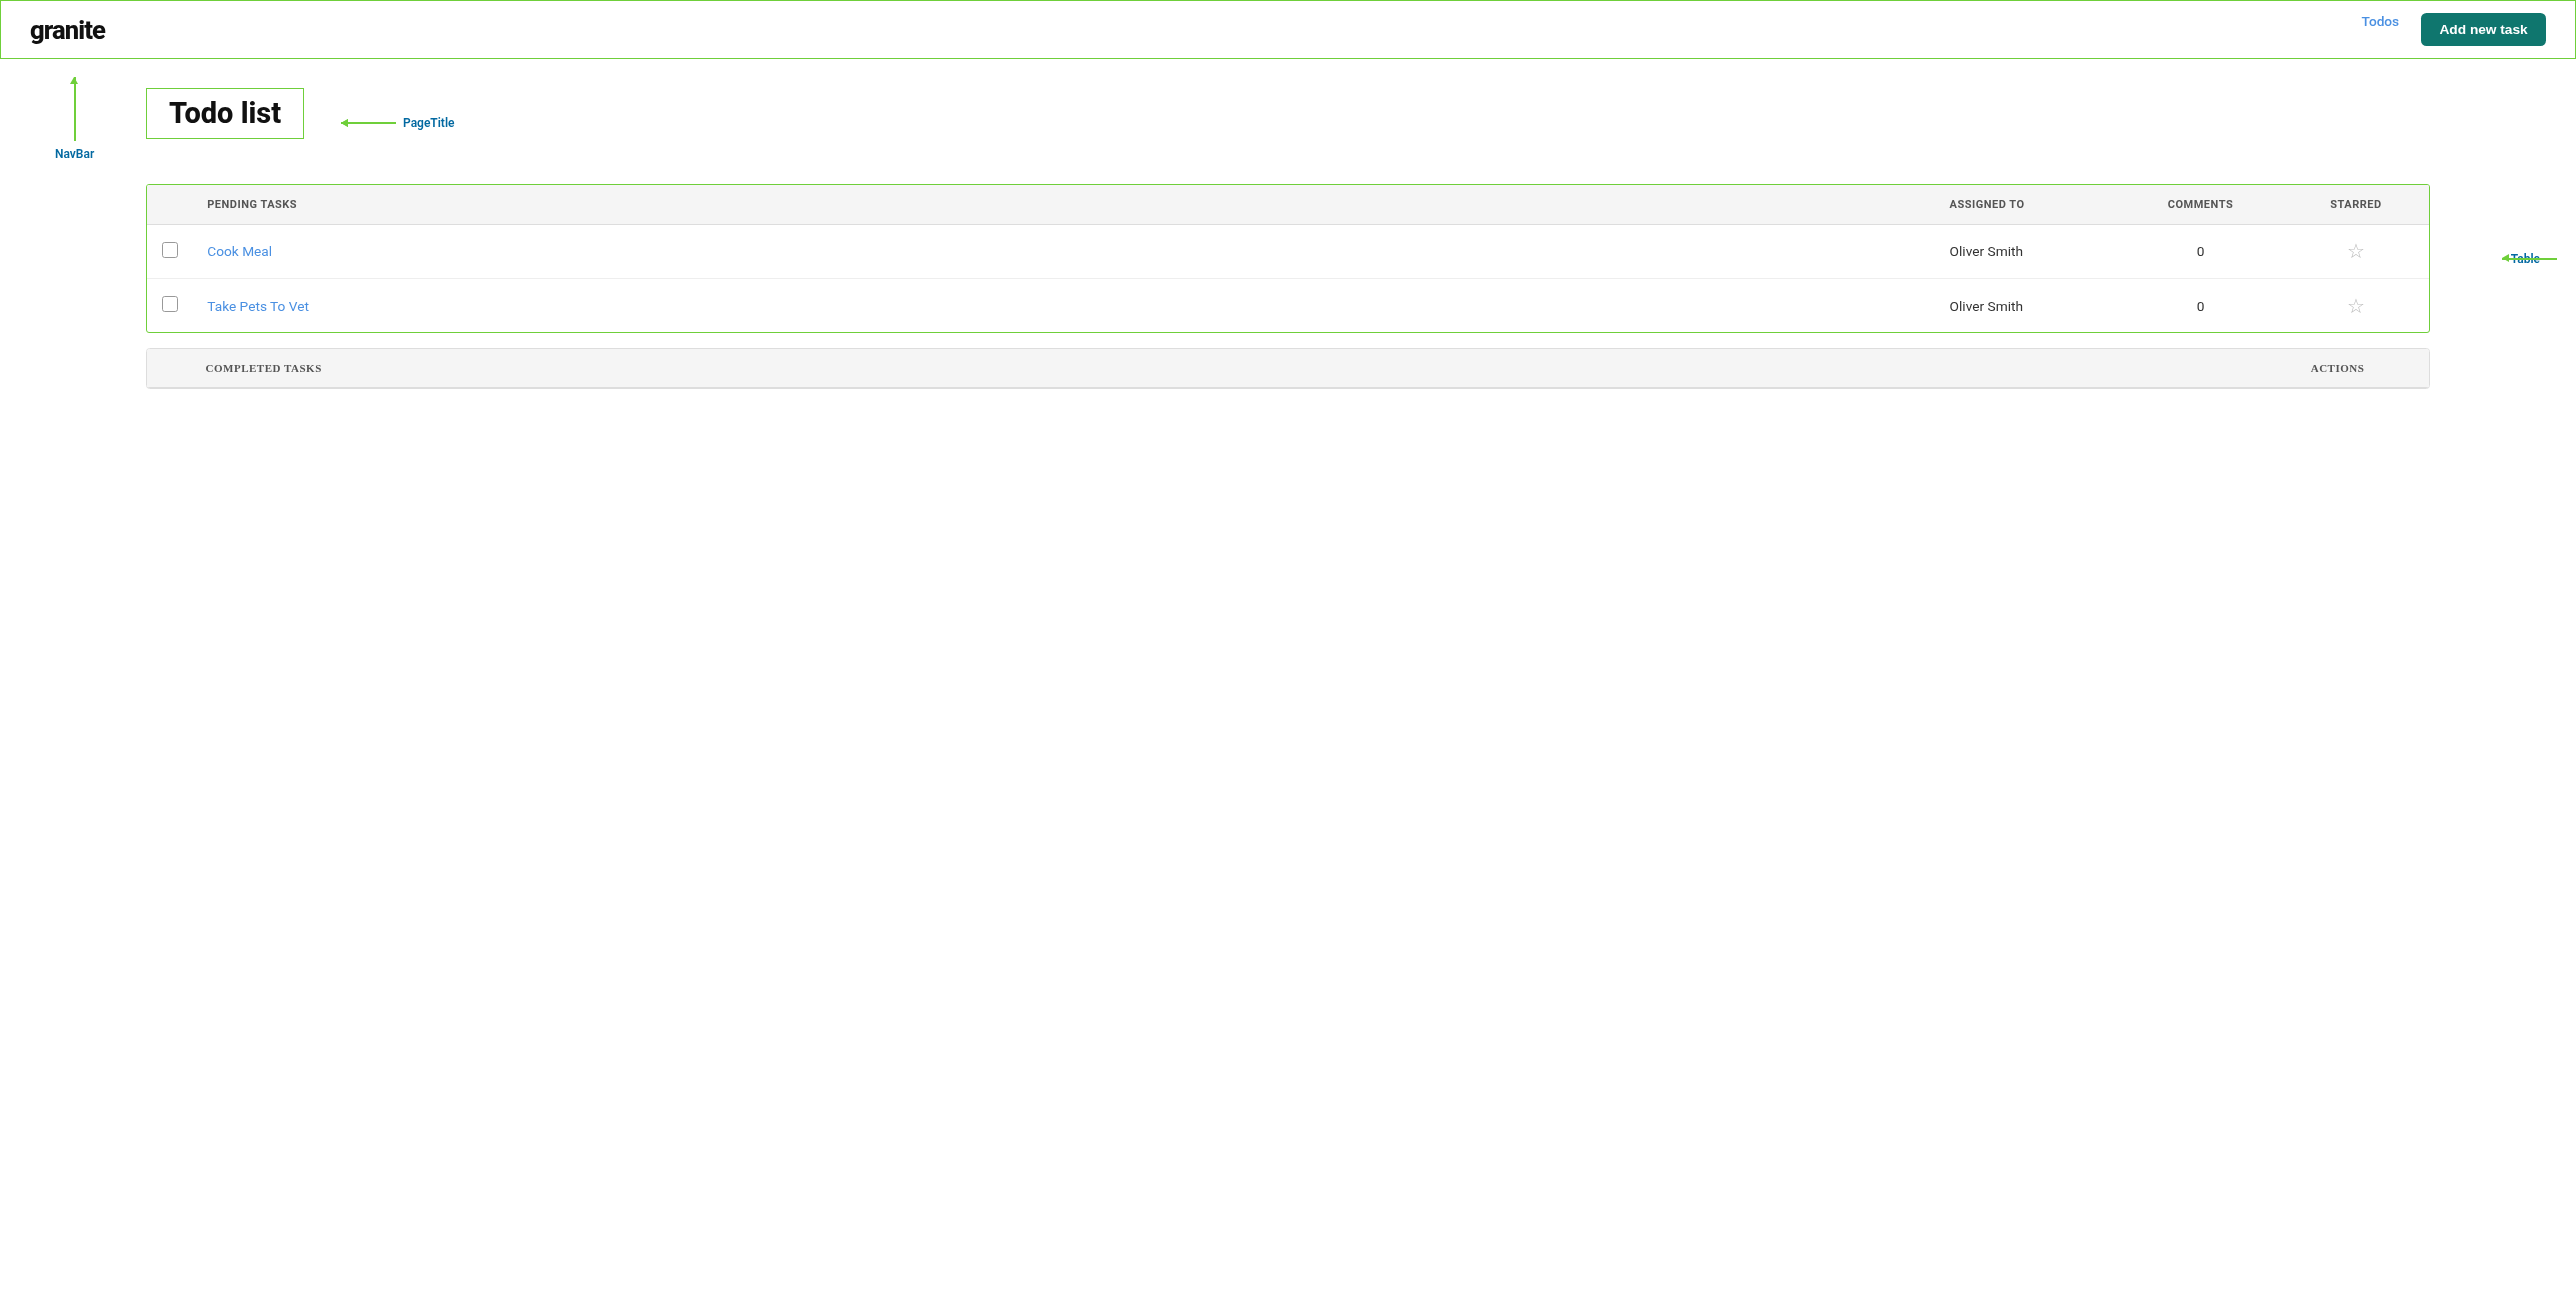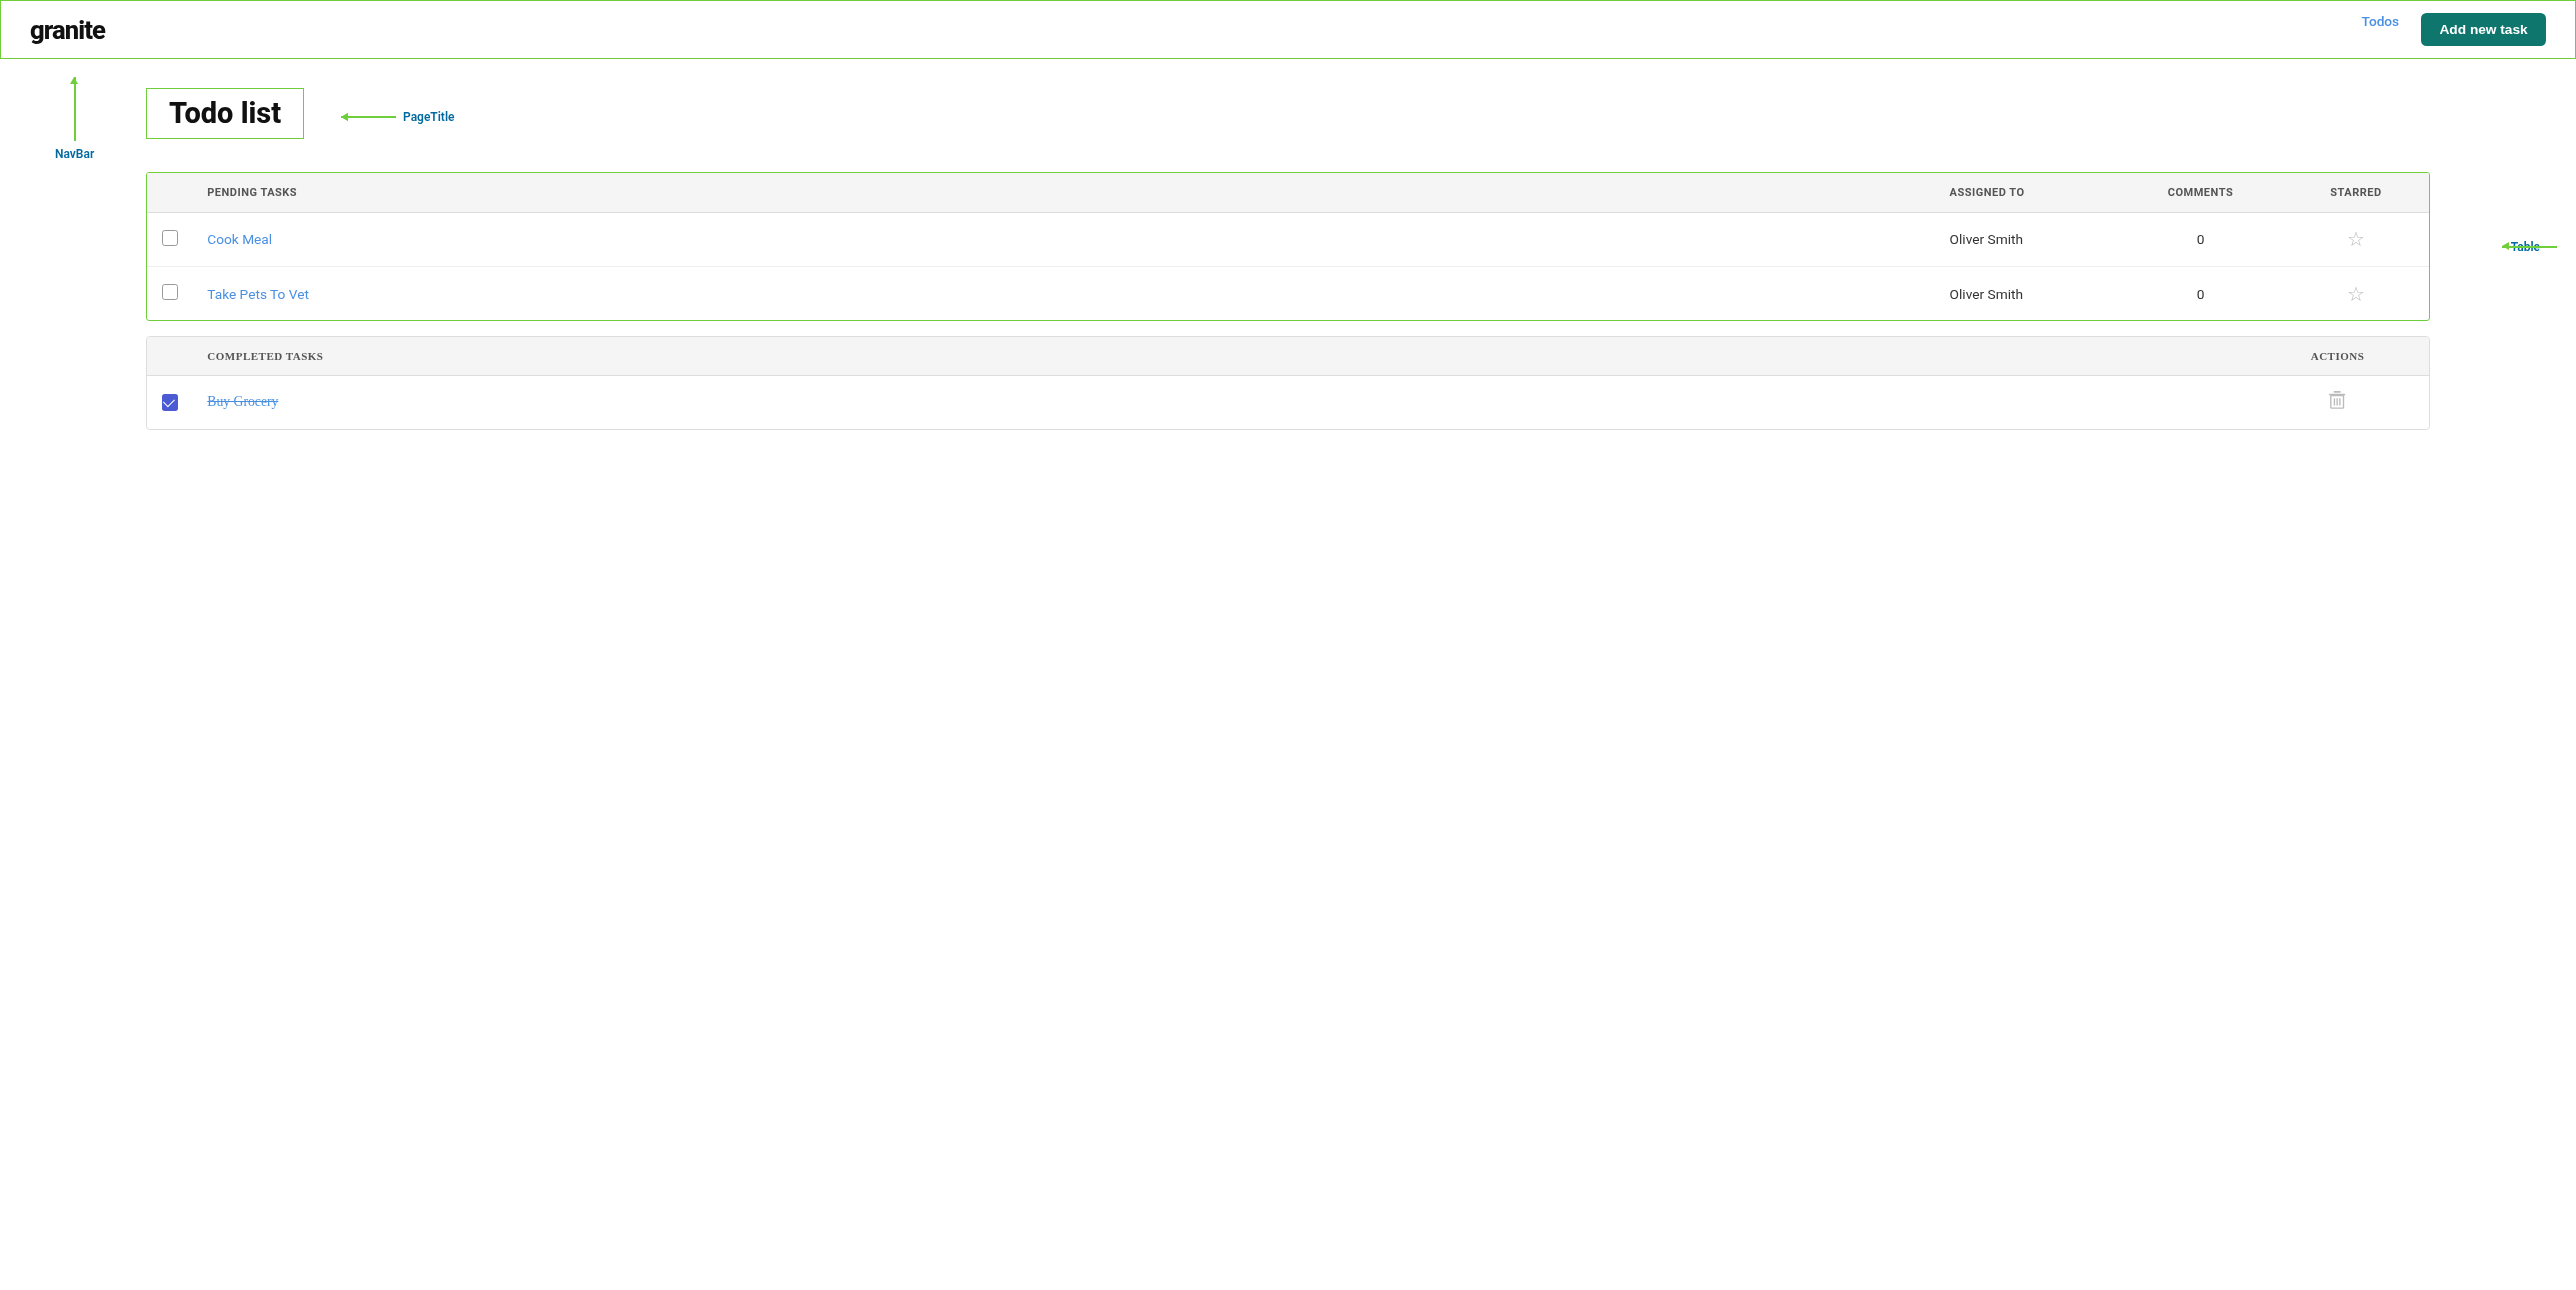--- a/index.html
+++ b/index.html
@@ -41,21 +41,21 @@
       padding: 9.1px 18.3px;
       font-size: 13.7px;
       font-weight: 600;
       cursor: pointer;
     }
 
     
     .page-title-wrapper {
       position: relative;
       display: inline-block;
-      margin-bottom: 8px;
+      margin-bottom: 20px;
     }
     .page-title {
       font-size: 29px;
       font-weight: 800;
       color: #111;
       border: 1.8px solid #6fcf3a;
       padding: 7.3px 22px;
       display: inline-block;
     }
 
@@ -313,39 +313,19 @@
     <table>
       <thead>
         <tr>
           <th class="col-checkbox"></th>
           <th>COMPLETED TASKS</th>
           <th class="col-actions center">ACTIONS</th>
         </tr>
       </thead>
       <tbody>
 
-        <tr>
-          <td class="col-checkbox center">
-            <div class="checkbox-checked"></div>
-          </td>
-          <td>
-            <a class="task-link-strike">Buy Grocery</a>
-          </td>
-          <td class="col-actions center">
-            <span class="trash-icon">
-              <svg width="18.3" height="20" viewBox="0 0 20 22" fill="none" xmlns="http://www.w3.org/2000/svg">
-                <rect x="6" y="1" width="8" height="2" rx="1" fill="#bbb"></rect>
-                <rect x="1" y="4" width="18" height="2" rx="1" fill="#bbb"></rect>
-                <rect x="3" y="6" width="14" height="14" rx="1" stroke="#bbb" stroke-width="1.5" fill="none"></rect>
-                <line x1="7" y1="9" x2="7" y2="17" stroke="#bbb" stroke-width="1.5"></line>
-                <line x1="10" y1="9" x2="10" y2="17" stroke="#bbb" stroke-width="1.5"></line>
-                <line x1="13" y1="9" x2="13" y2="17" stroke="#bbb" stroke-width="1.5"></line>
-              </svg>
-            </span>
-          </td>
-        </tr>
 
       </tbody>
     </table>
   </div>
 
 </div>
 
 
 </body></html>

